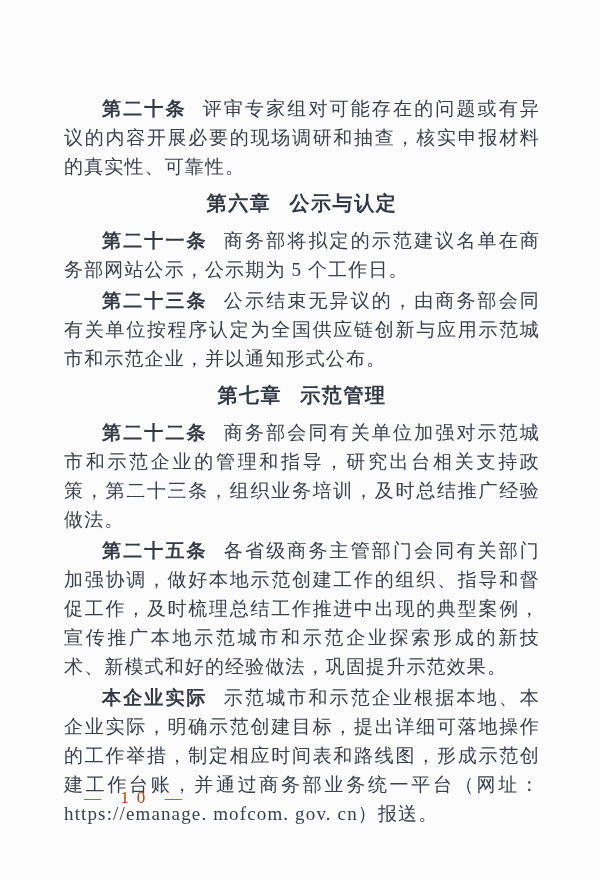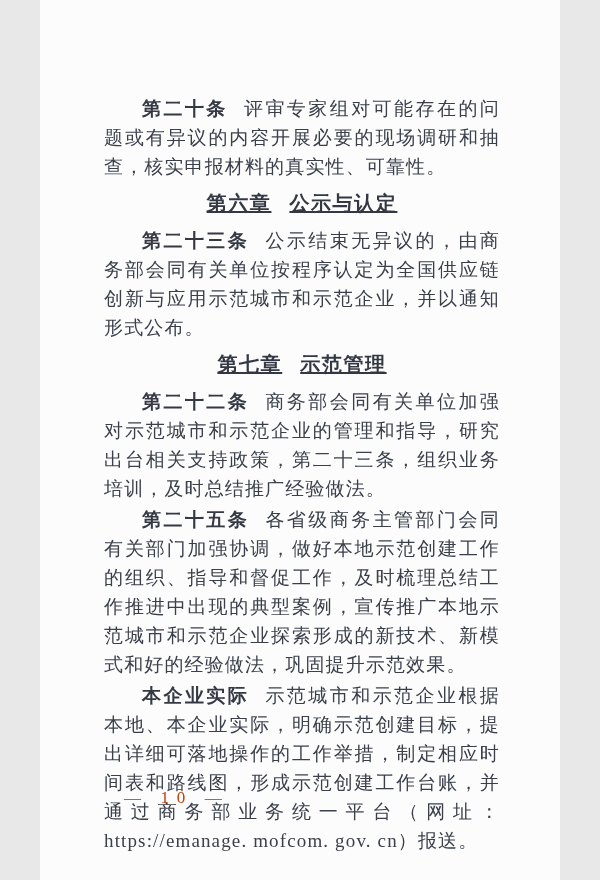--- a/index.html
+++ b/index.html
@@ -1,18 +1,18 @@
 <!DOCTYPE html>
 <html><head>
 <meta charset="utf-8">
 <style>
   html, body { margin: 0; padding: 0; background: #e8e8e8; }
   .page {
     position: relative;
-    width: 520px;
+    width: 600px;
     height: 880px;
     margin: 0 auto;
     background: #fcfcfc;
     font-family: "Liberation Serif", serif;
     color: #3a3f4a;
     overflow: hidden;
     box-sizing: border-box;
   }
   .content {
     position: absolute;
@@ -35,21 +35,20 @@
     color: #343943;
   }
   .chapter {
     margin: 8px 0 8px 0;
     font-size: 20px;
     line-height: 29px;
     text-align: center;
     font-weight: bold;
     letter-spacing: 0.08em;
     color: #333843;
-    text-decoration: underline;
   }
   .chapter-title { margin-left: 0.9em; }
   .page-number {
     position: absolute;
     left: 84px;
     top: 788px;
     font-size: 17px;
     letter-spacing: 0.45em;
     color: #c2410c;
   }
@@ -57,20 +56,21 @@
 </head>
 <body>
 
 <div class="page">
   <div class="content">
 
     <p class="para"><span class="article-label">第二十条</span><span>评审专家组对可能存在的问题或有异议的内容开展必要的现场调研和抽查，核实申报材料的真实性、可靠性。</span></p>
 
     <h2 class="chapter"><span>第六章</span><span class="chapter-title">公示与认定</span></h2>
 
+    <p class="para"><span class="article-label">第二十一条</span><span>商务部将拟定的示范建议名单在商务部网站公示，公示期为 5 个工作日。</span></p>
 
 
     <p class="para"><span class="article-label">第二十三条</span><span>公示结束无异议的，由商务部会同有关单位按程序认定为全国供应链创新与应用示范城市和示范企业，并以通知形式公布。</span></p>
 
     <h2 class="chapter"><span>第七章</span><span class="chapter-title">示范管理</span></h2>
 
     <p class="para"><span class="article-label">第二十二条</span><span>商务部会同有关单位加强对示范城市和示范企业的管理和指导，研究出台相关支持政策，第二十三条，组织业务培训，及时总结推广经验做法。</span></p>
 
     <p class="para"><span class="article-label">第二十五条</span><span>各省级商务主管部门会同有关部门加强协调，做好本地示范创建工作的组织、指导和督促工作，及时梳理总结工作推进中出现的典型案例，宣传推广本地示范城市和示范企业探索形成的新技术、新模式和好的经验做法，巩固提升示范效果。</span></p>
 

